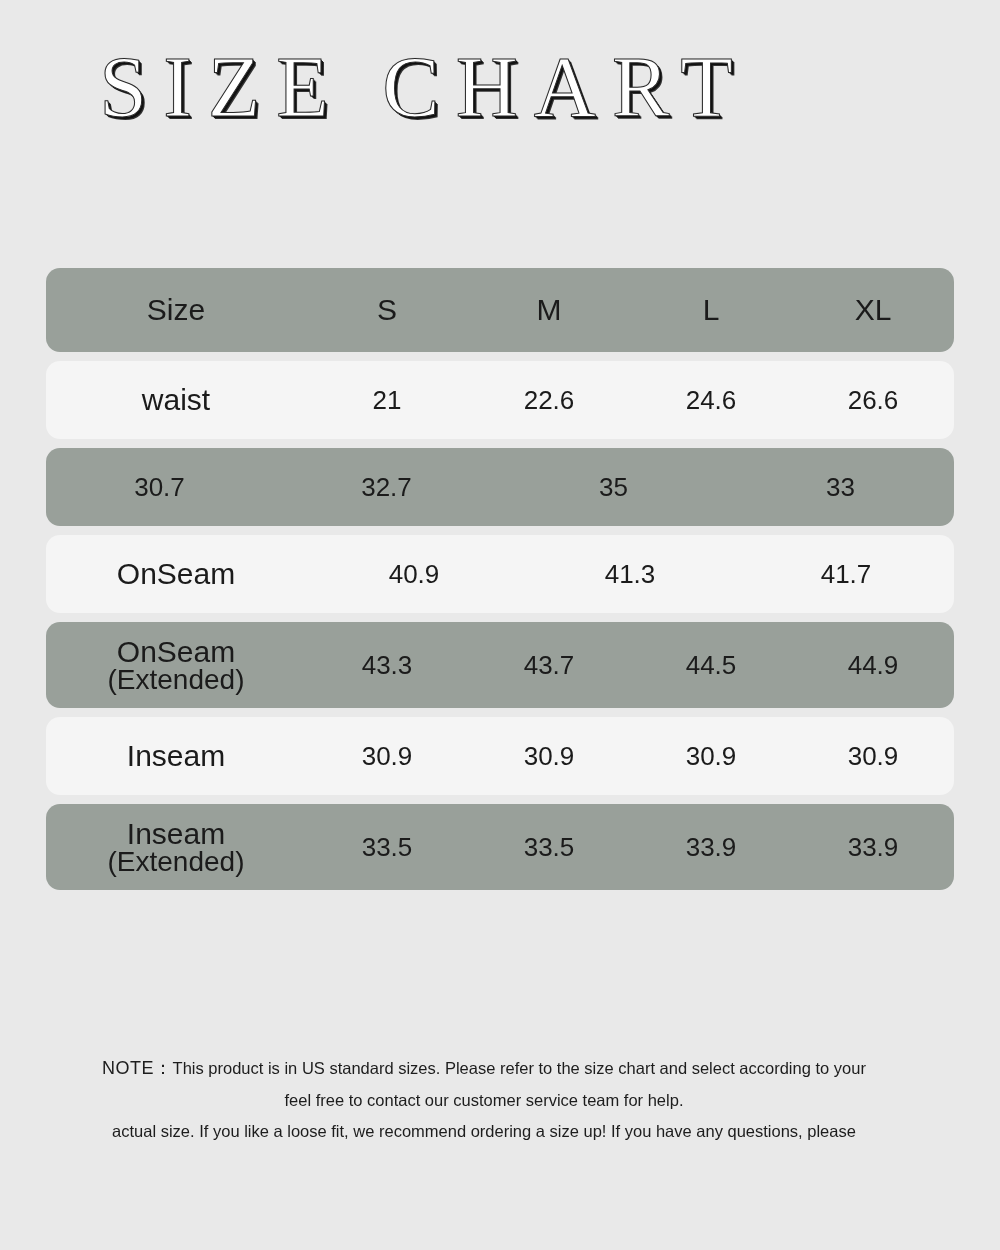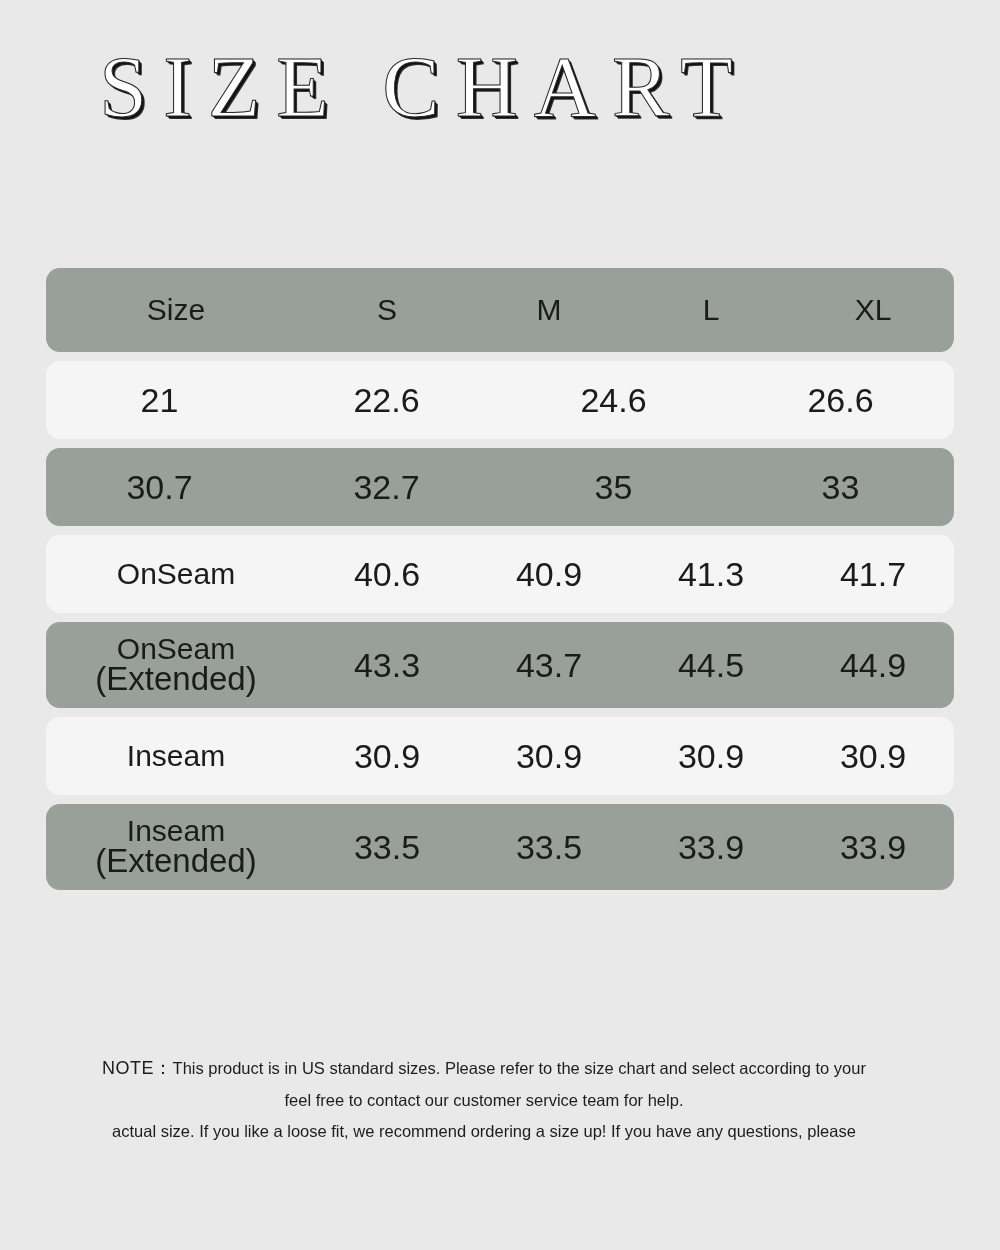--- a/index.html
+++ b/index.html
@@ -70,28 +70,28 @@
     box-sizing: border-box;
   }
   .cell.label {
     width: 260px;
     font-size: 30px;
     text-align: center;
     line-height: 1.05;
   }
   .cell.val {
     flex: 1;
-    font-size: 34px;
+    font-size: 26px;
   }
   .row.header .cell {
     font-size: 30px;
   }
   .sub {
     display: block;
-    font-size: 33px;
+    font-size: 28px;
     margin-top: -2px;
   }
   .row.tall { height: 86px; }
 
   
   .note {
     position: absolute;
     top: 1052px;
     left: 84px;
     width: 800px;
@@ -113,36 +113,36 @@
 
     <div class="row header">
       <div class="cell label">Size</div>
       <div class="cell val">S</div>
       <div class="cell val">M</div>
       <div class="cell val">L</div>
       <div class="cell val">XL</div>
     </div>
 
     <div class="row light">
+      <div class="cell label">waist</div>
       <div class="cell val">21</div>
       <div class="cell val">22.6</div>
       <div class="cell val">24.6</div>
       <div class="cell val">26.6</div>
     </div>
 
     <div class="row dark">
       <div class="cell val">30.7</div>
       <div class="cell val">32.7</div>
       <div class="cell val">35</div>
       <div class="cell val">33</div>
     </div>
 
     <div class="row light">
       <div class="cell label">OnSeam</div>
-      <div class="cell val">40.6</div>
       <div class="cell val">40.9</div>
       <div class="cell val">41.3</div>
       <div class="cell val">41.7</div>
     </div>
 
     <div class="row dark tall">
       <div class="cell label">
         <span>OnSeam</span>
         <span class="sub">(Extended)</span>
       </div>

